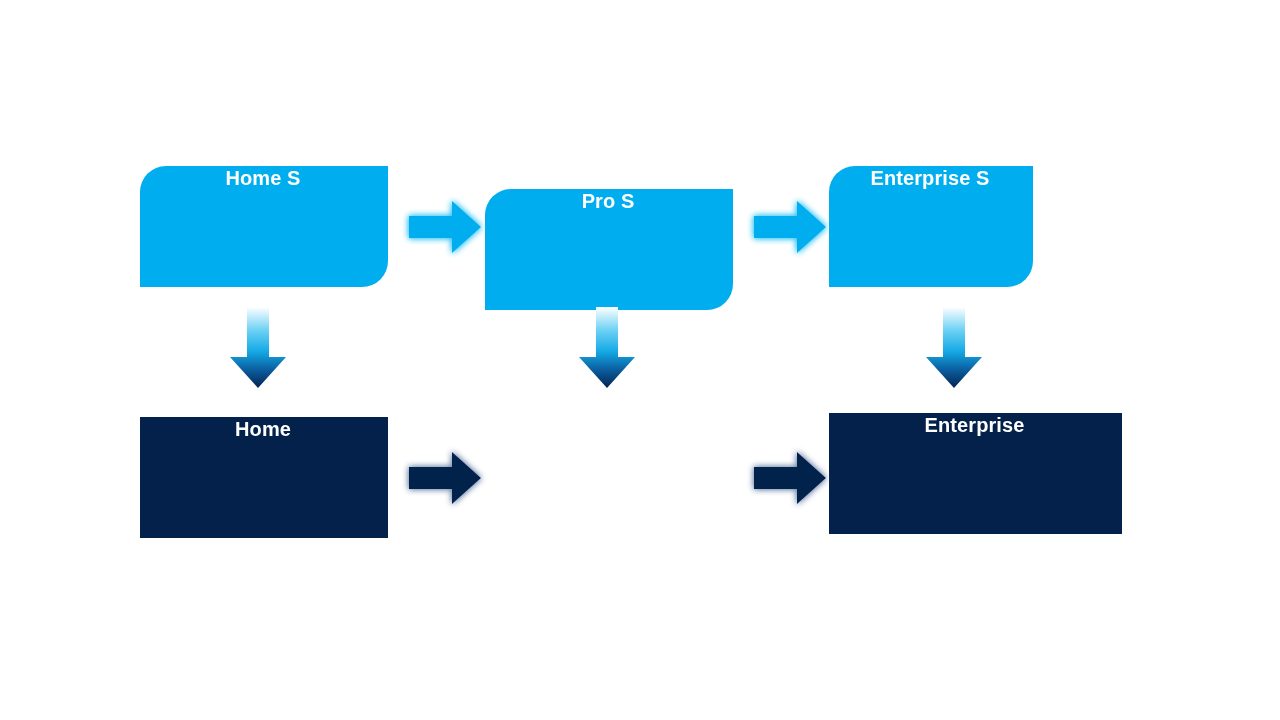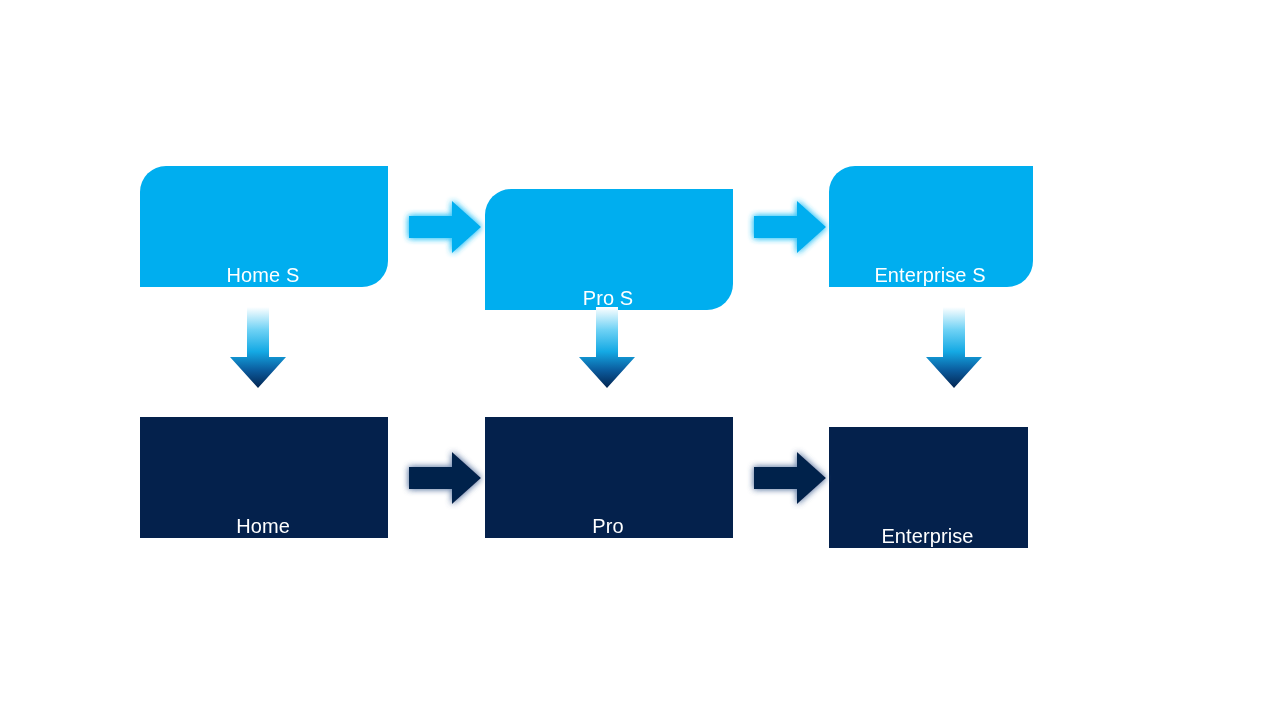--- a/index.html
+++ b/index.html
@@ -20,26 +20,26 @@
     position: relative;
     width: 1280px;
     height: 720px;
     background: #ffffff;
   }
 
   
   .node {
     position: absolute;
     display: flex;
-    align-items: flex-end;
+    align-items: flex-start;
     justify-content: center;
     box-sizing: border-box;
     color: #ffffff;
     font-size: 20px;
-    font-weight: 400;
+    font-weight: 700;
     letter-spacing: 0.1px;
     line-height: 1.2;
     user-select: none;
   }
 
   .node.top {
     background: #00AEEF;
     border-radius: 26px 0 26px 0; 
   }
 
@@ -165,25 +165,22 @@
         </linearGradient>
       </defs>
       <polygon points="18,0 40,0 40,50 57,50 29,81 1,50 18,50" fill="url(#vgrad3)"></polygon>
     </svg>
   </div>
 
   <div class="node bottom" style="left:140px; top:417px; width:248px; height:121px;">
     <span class="node-label">Home</span>
   </div>
 
-  <div class="node bottom" style="left:485px; top:417px; width:248px; height:121px;">
-    <span class="node-label">Pro</span>
-  </div>
-
-  <div class="node bottom" style="left:829px; top:427px; width:199px; height:121px;">
+
+  <div class="node bottom" style="left:829px; top:413px; width:293px; height:121px;">
     <span class="node-label">Enterprise</span>
   </div>
 
   <div class="harrow" style="left:408px; top:449px;">
     <svg viewBox="0 0 74 58" xmlns="http://www.w3.org/2000/svg">
       <defs>
         <filter id="glowNavy1" x="-45%" y="-45%" width="190%" height="190%">
           <feGaussianBlur stdDeviation="3.4" result="b"></feGaussianBlur>
           <feFlood flood-color="#6E86AC" flood-opacity="0.85"></feFlood>
           <feComposite in2="b" operator="in" result="g"></feComposite>

